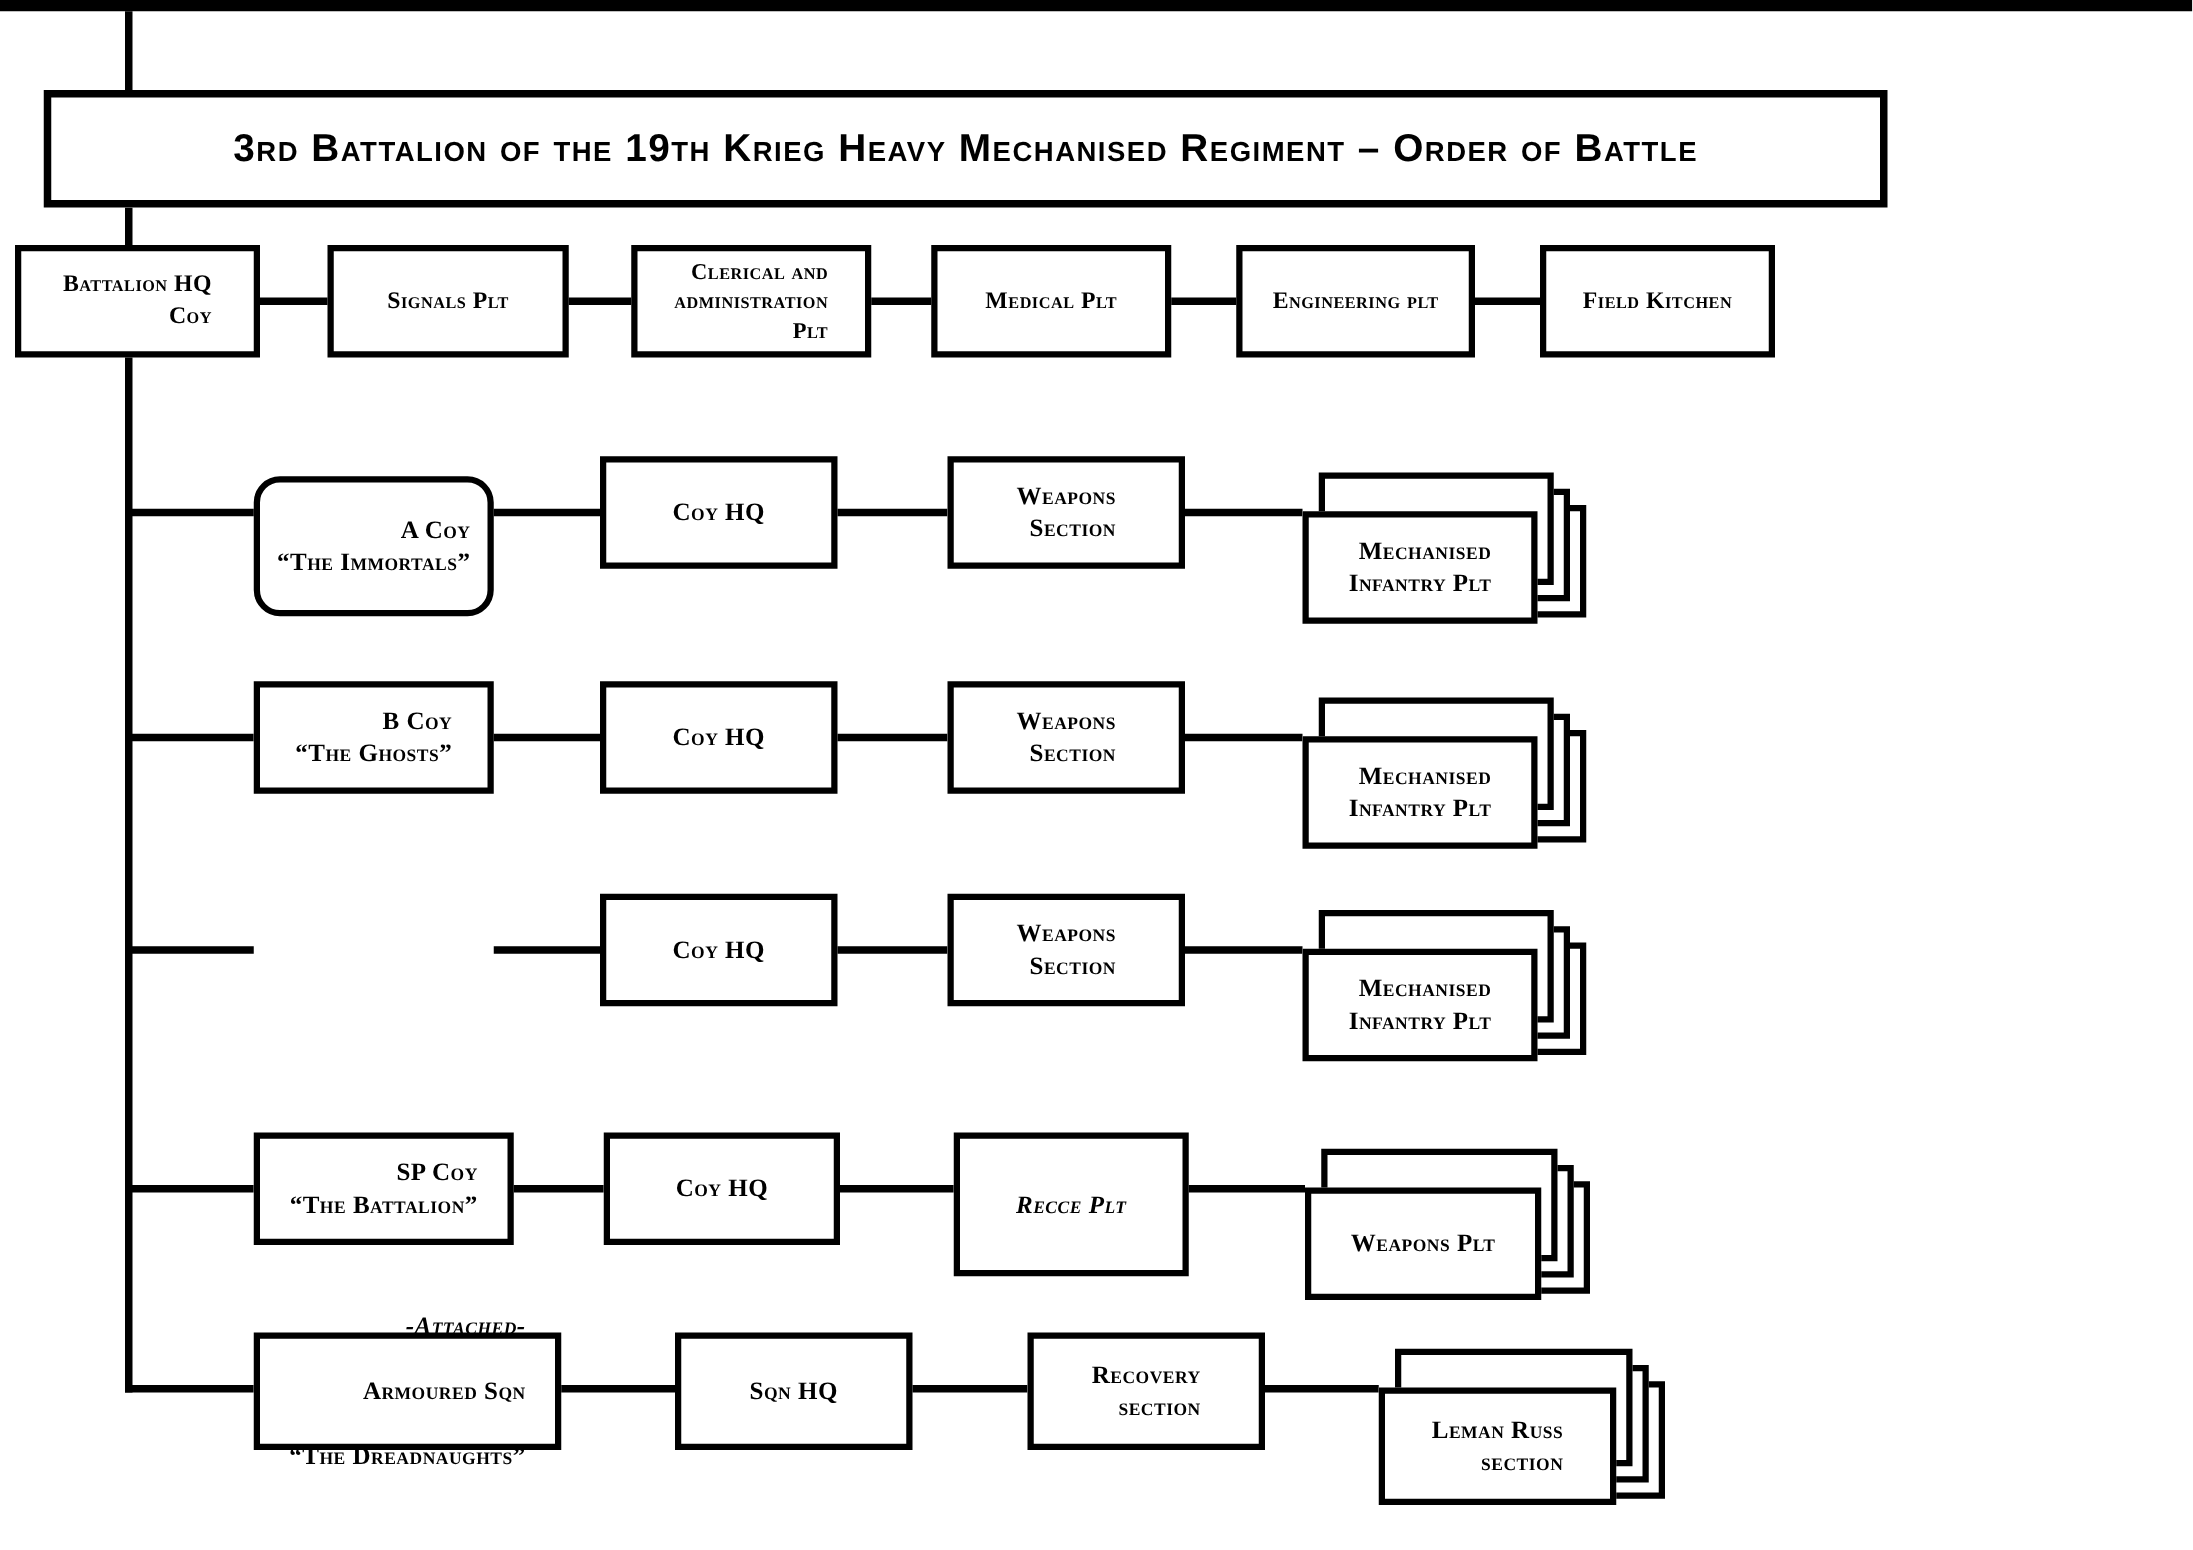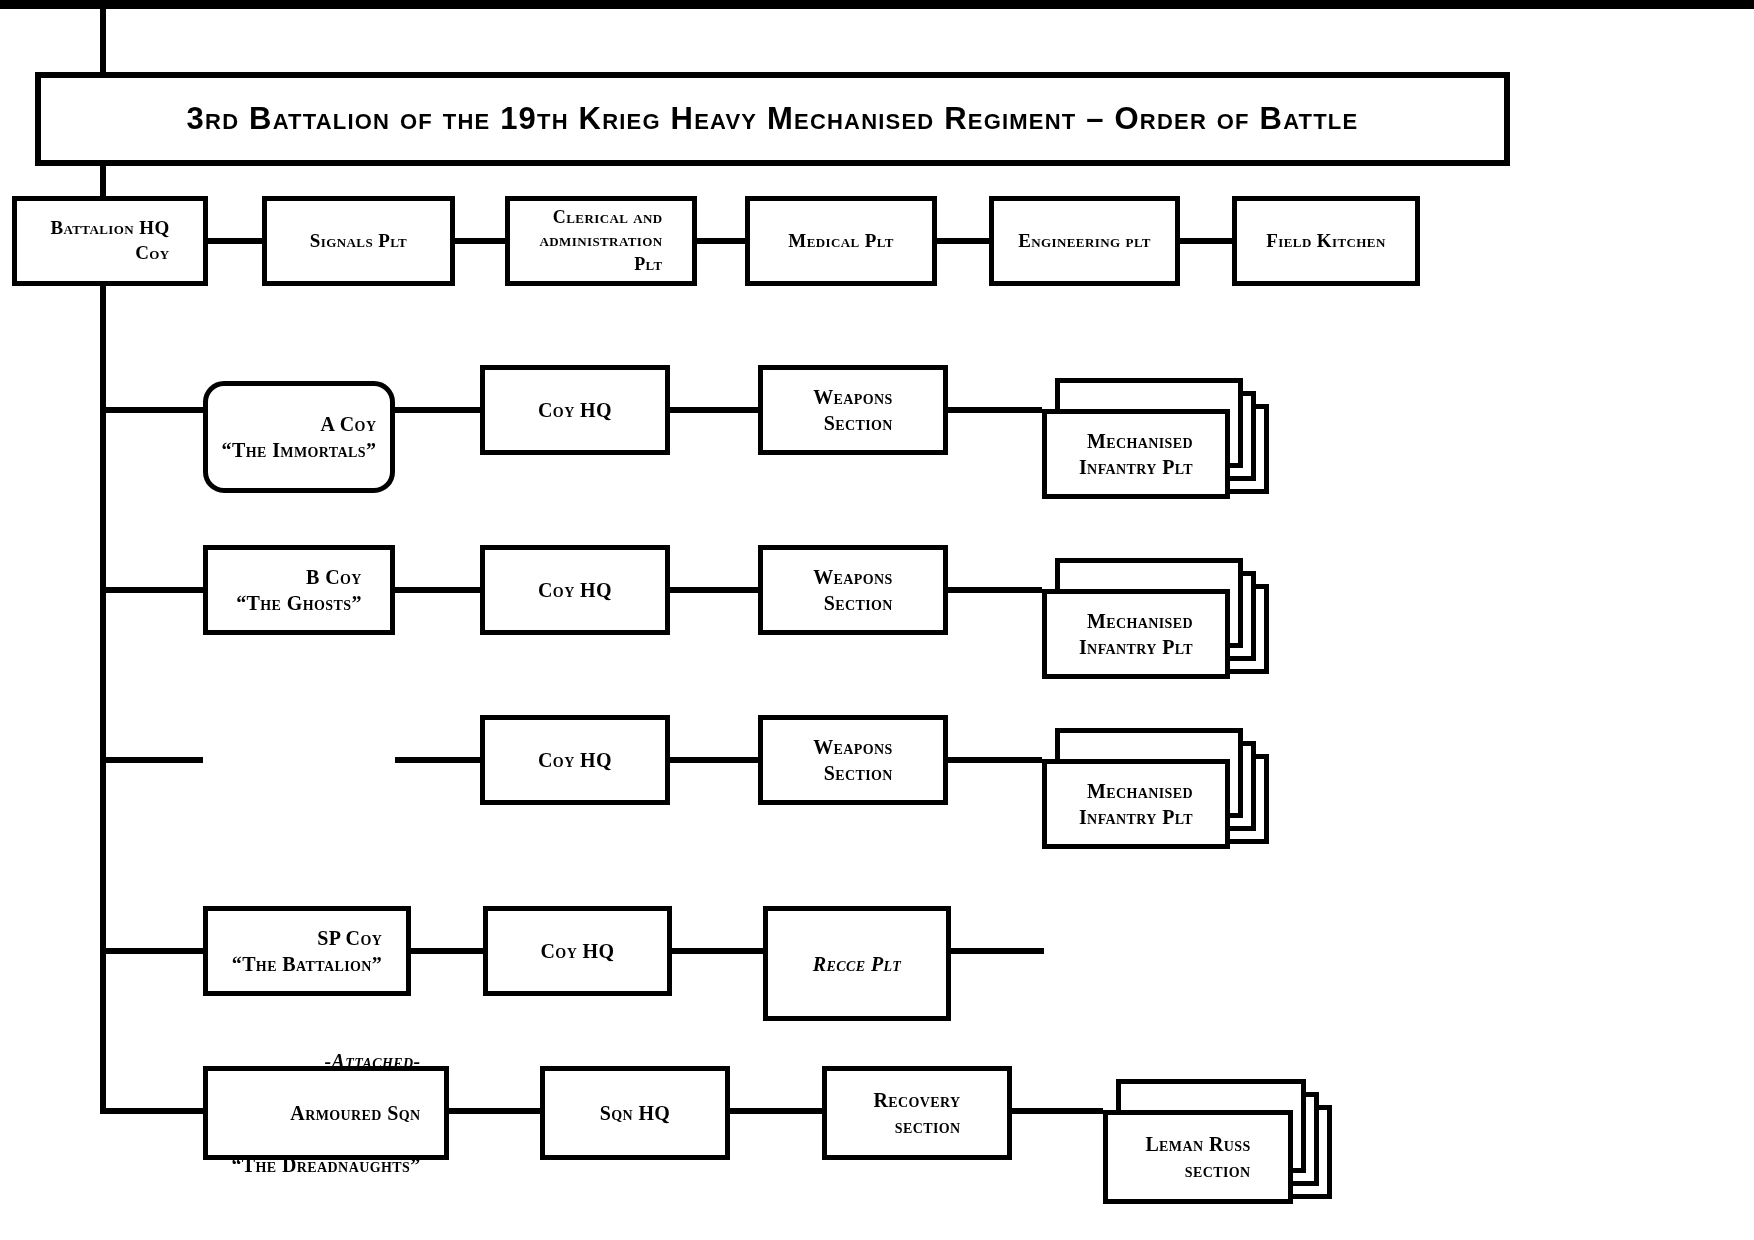--- a/index.html
+++ b/index.html
@@ -167,20 +167,28 @@
   </div>
   <div class="h" style="left:411px;top:948px;width:72px;"></div>
   <div class="node" style="left:483px;top:906px;width:189px;height:90px;">
     <span class="lbl">Coy HQ</span>
   </div>
   <div class="h" style="left:672px;top:948px;width:91px;"></div>
   <div class="node" style="left:763px;top:906px;width:188px;height:115px;font-style:italic;">
     <span class="lbl">Recce Plt</span>
   </div>
   <div class="h" style="left:951px;top:948px;width:93px;"></div>
+  <div class="stack" style="left:1044px;top:906px;width:189px;height:90px;">
+    <div class="layer l3"></div>
+    <div class="layer l2"></div>
+    <div class="layer l1"></div>
+    <div class="node main">
+      <span class="lbl">Weapons Plt</span>
+    </div>
+  </div>
 
   <div class="node" style="left:203px;top:1066px;width:246px;height:94px;">
     <span class="lbl">
       <span class="it">-Attached-</span>
       <span class="blk">Armoured Sqn</span>
       <span class="blk">“The Dreadnaughts”</span>
     </span>
   </div>
   <div class="h" style="left:449px;top:1108px;width:91px;"></div>
   <div class="node" style="left:540px;top:1066px;width:190px;height:94px;">

